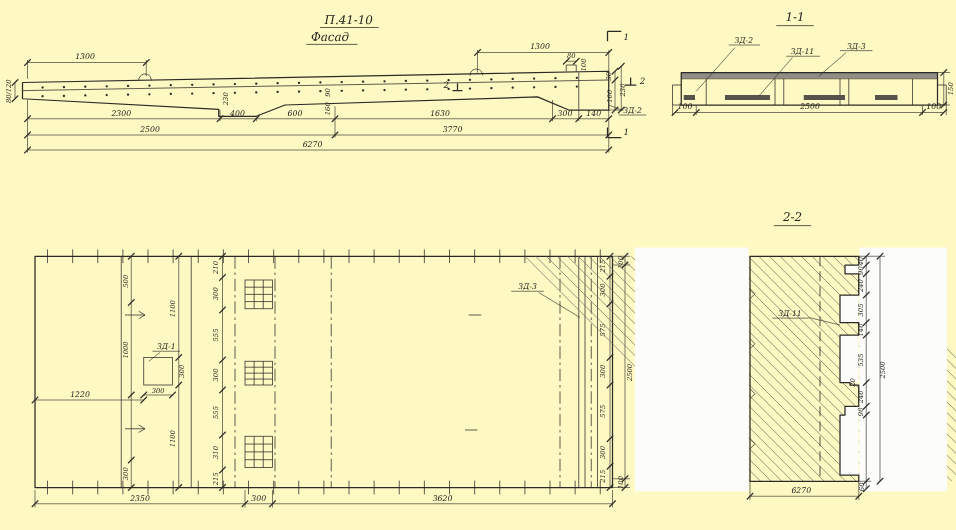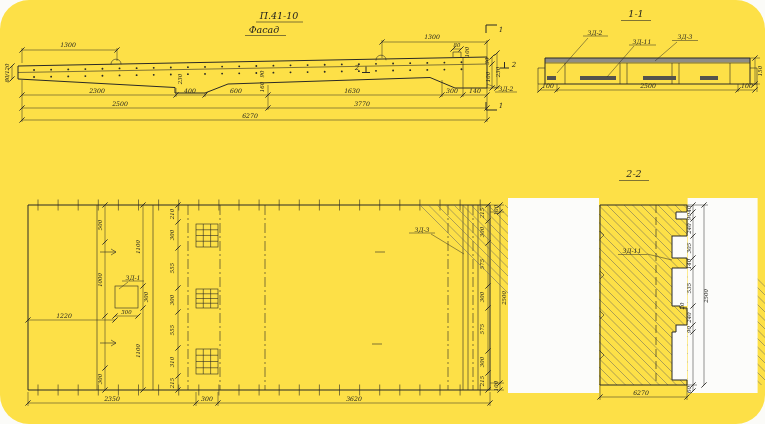--- a/index.html
+++ b/index.html
@@ -1,16 +1,16 @@
 <!DOCTYPE html>
 <html><head>
 <meta charset="utf-8">
 <style>
   html,body{margin:0;padding:0;background:#fbfbf8;}
-  #stage{position:relative;width:765px;height:424px;background:#fde047;overflow:hidden;border-radius:29px;}
+  #stage{position:relative;width:765px;height:424px;background:#fef9c3;overflow:hidden;}
   svg text{font-family:"DejaVu Serif",serif;font-style:italic;fill:#23231f;text-anchor:middle;}
   .t9{font-size:9.5px;}
   .t7{font-size:7px;}
   .t6{font-size:6.2px;}
   .t5{font-size:5.4px;}
   .ink{stroke:#2b2a26;stroke-width:1;fill:none;stroke-linejoin:round;}
   .thin{stroke:#2b2a26;stroke-width:.6;fill:none;}
   .dim{stroke:#2b2a26;stroke-width:.5;fill:none;}
   .dash{stroke:#2b2a26;stroke-width:.65;fill:none;stroke-dasharray:8 4;}
   .dashdot{stroke:#2b2a26;stroke-width:.6;fill:none;stroke-dasharray:10 3 2 3;}

